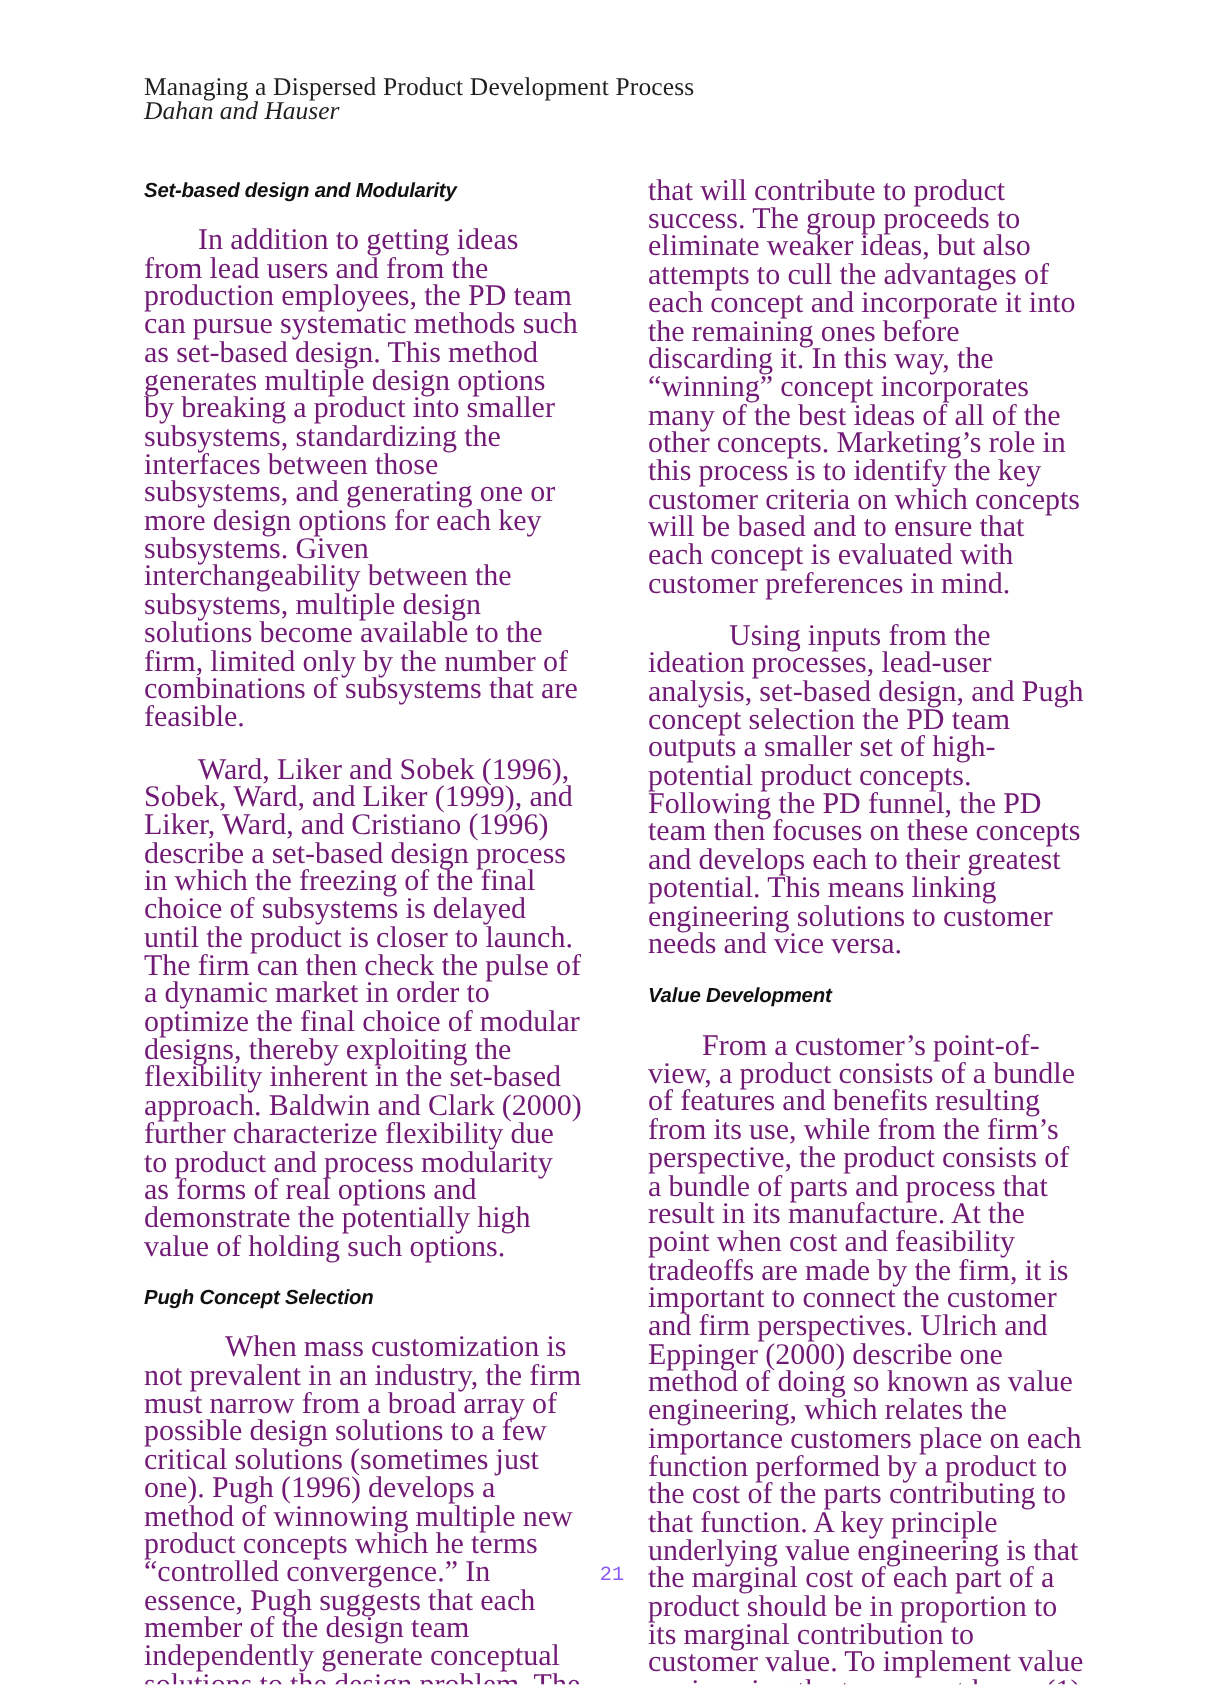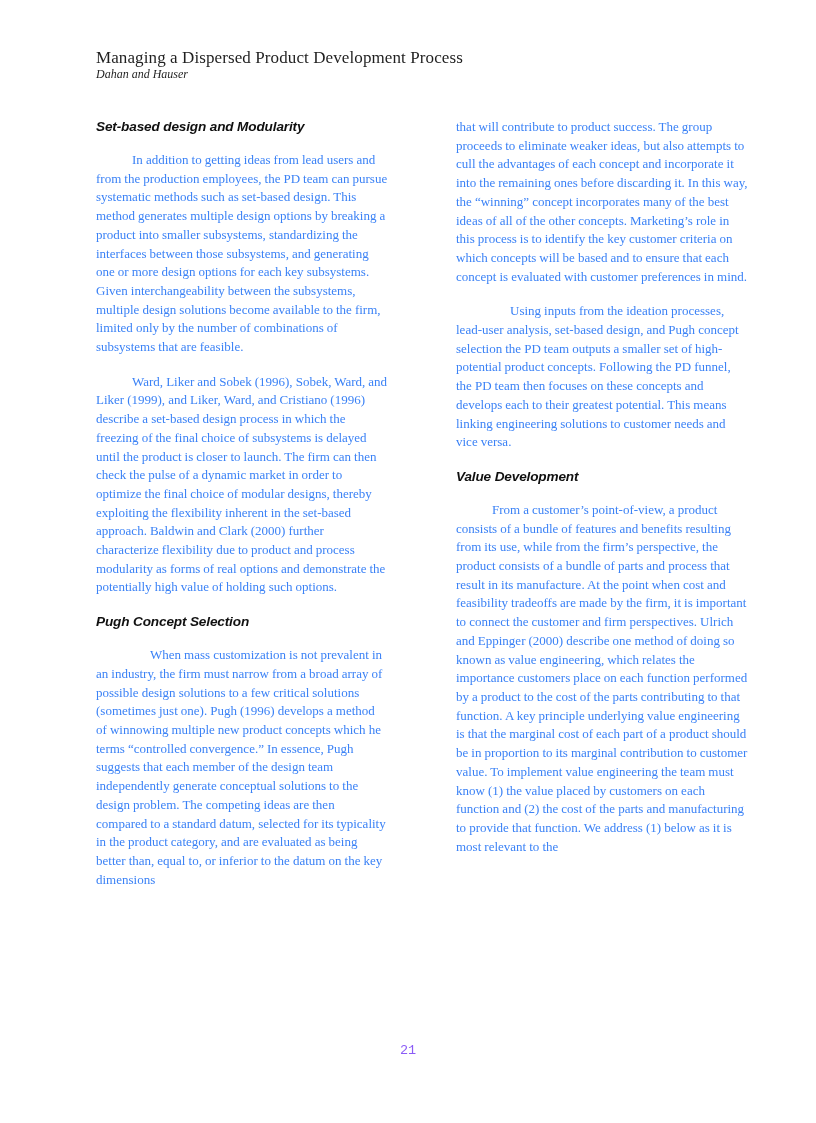--- a/index.html
+++ b/index.html
@@ -28,34 +28,34 @@
   .running-head .rh-title {
     font-family: "Liberation Serif", "DejaVu Serif", serif;
     font-size: 17px;
     line-height: 16px;
     letter-spacing: 0.1px;
     color: #1f1f1f;
   }
   .running-head .rh-authors {
     font-family: "Liberation Serif", "DejaVu Serif", serif;
     font-style: italic;
-    font-size: 12px;
+    font-size: 17px;
     line-height: 16px;
     color: #1f1f1f;
   }
 
   
   .columns {
     position: absolute;
     left: 96px;
     top: 118px;
     width: 628px;
     height: 890px;
     display: flex;
-    gap: 68px;
+    gap: 44px;
     justify-content: space-between;
   }
   .col {
     width: 292px;
     flex: 0 0 292px;
     position: relative;
   }
 
   h2.section-heading {
     font-family: "Liberation Sans", "DejaVu Sans", sans-serif;
@@ -66,26 +66,26 @@
     margin: 0 0 16px 0;
     letter-spacing: -0.15px;
     color: #101010;
   }
   h2.section-heading.spaced-top {
     margin-top: 6px;
   }
 
   p.body-par {
     font-family: "Liberation Serif", "DejaVu Serif", serif;
-    font-size: 13px;
+    font-size: 20px;
     line-height: 18.7px;
     margin: 0 0 16px 0;
     text-align: left;
     text-indent: 36px;
-    color: #3b82f6;
+    color: #701a75;
     word-spacing: -0.2px;
   }
   p.body-par.cont {
     text-indent: 0;
   }
   p.body-par.indent-wide {
     text-indent: 54px;
   }
   p.body-par.tight {
     margin-bottom: 0;

